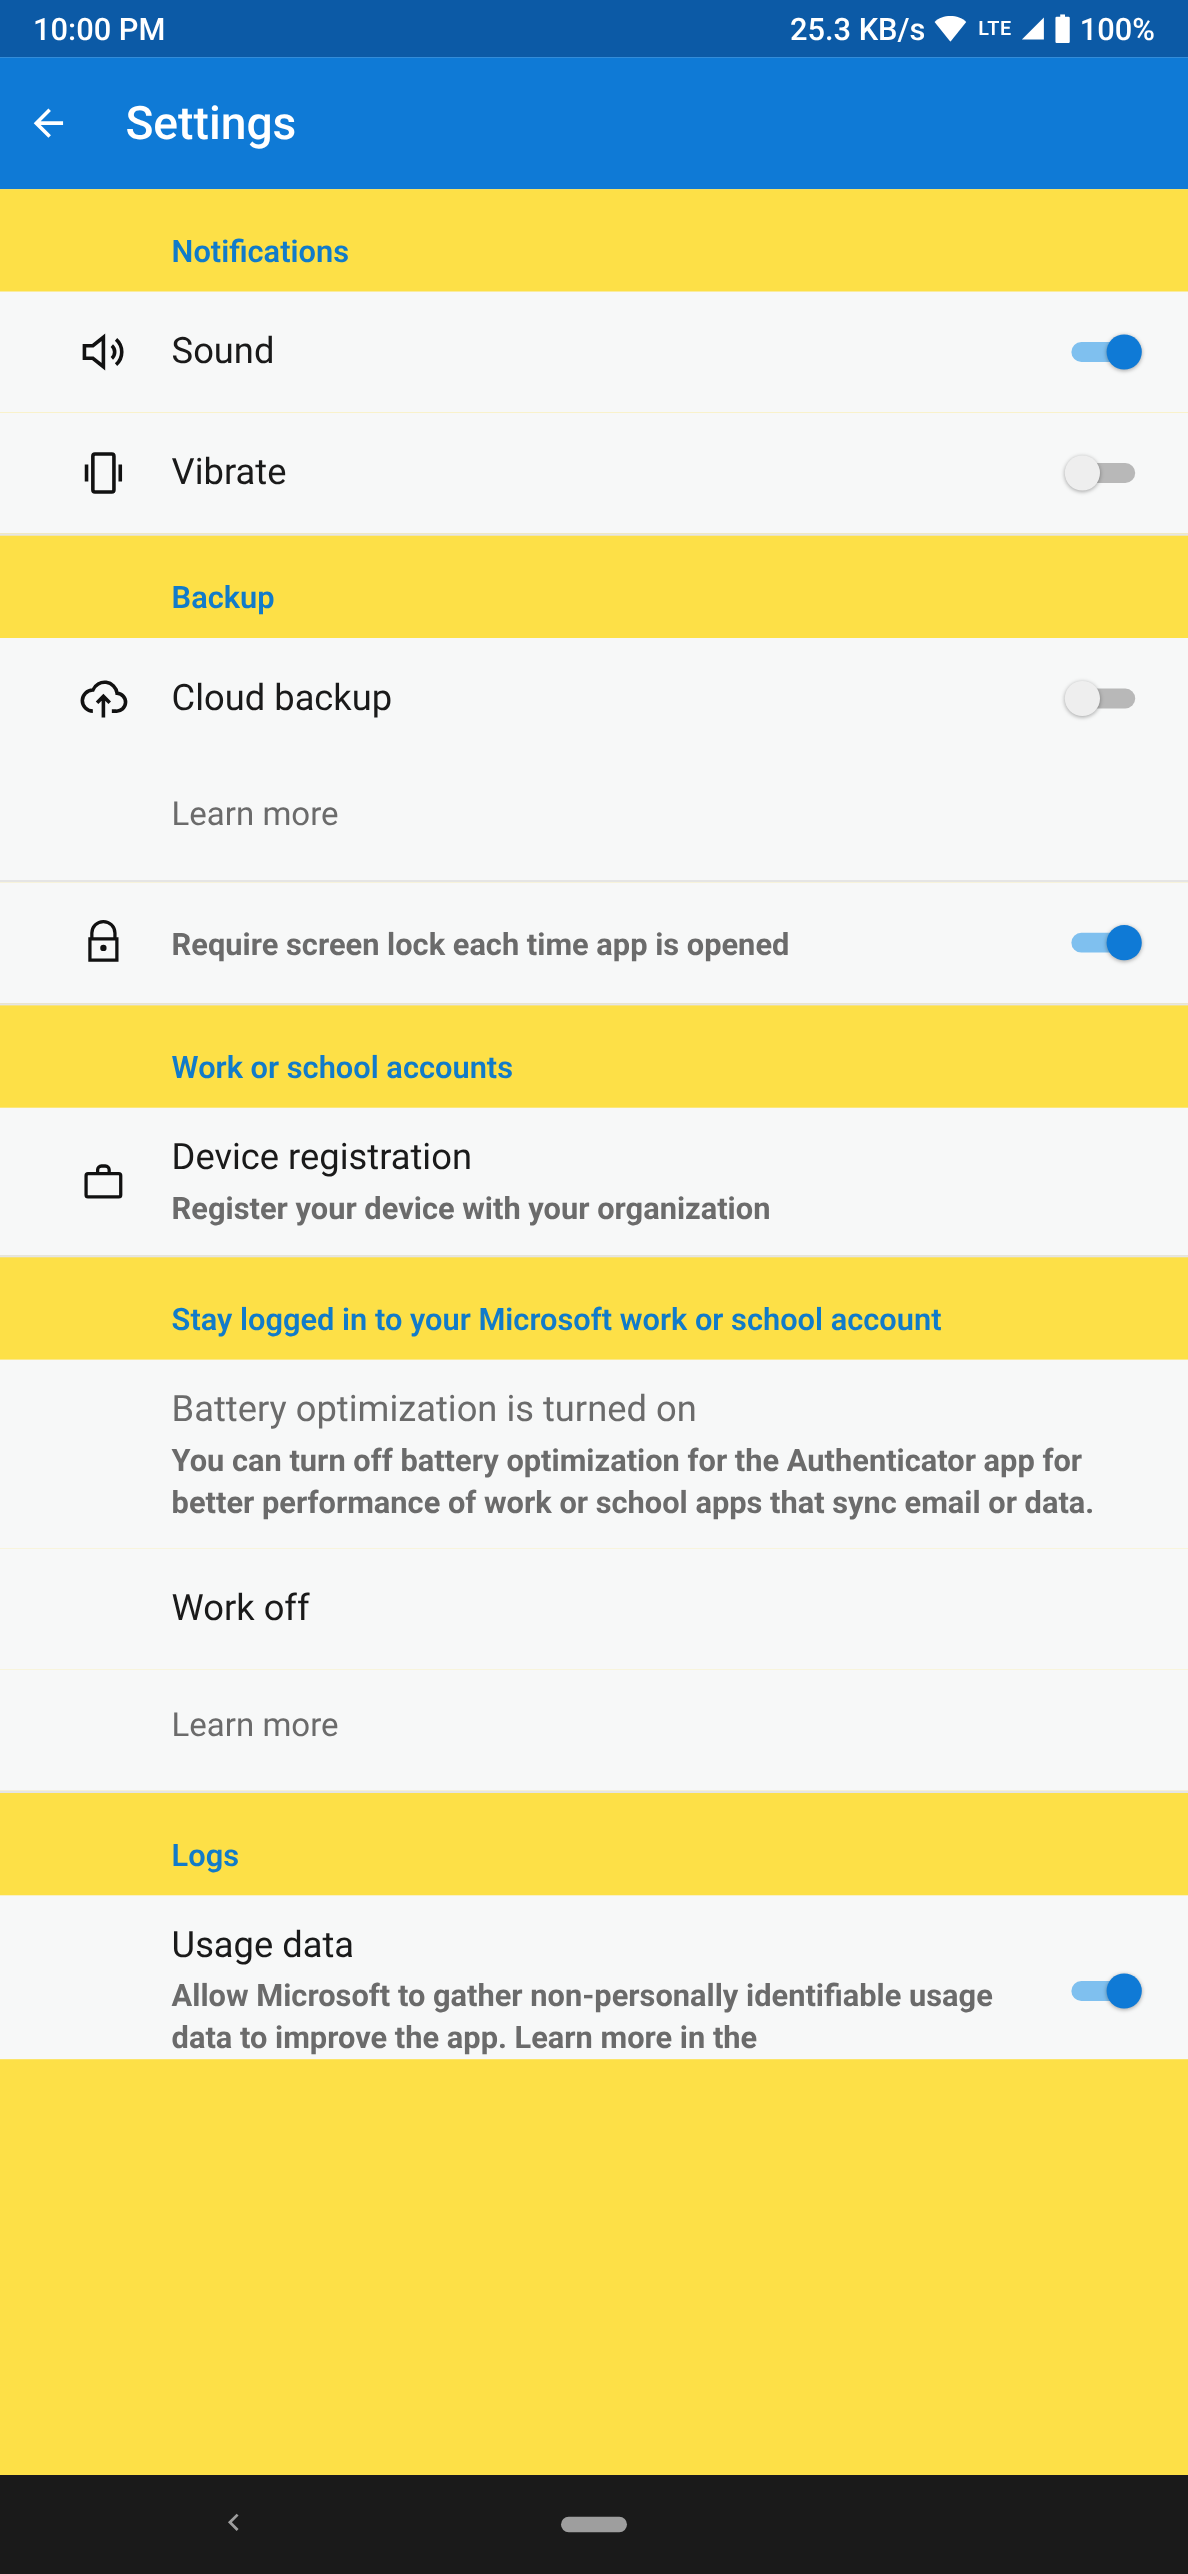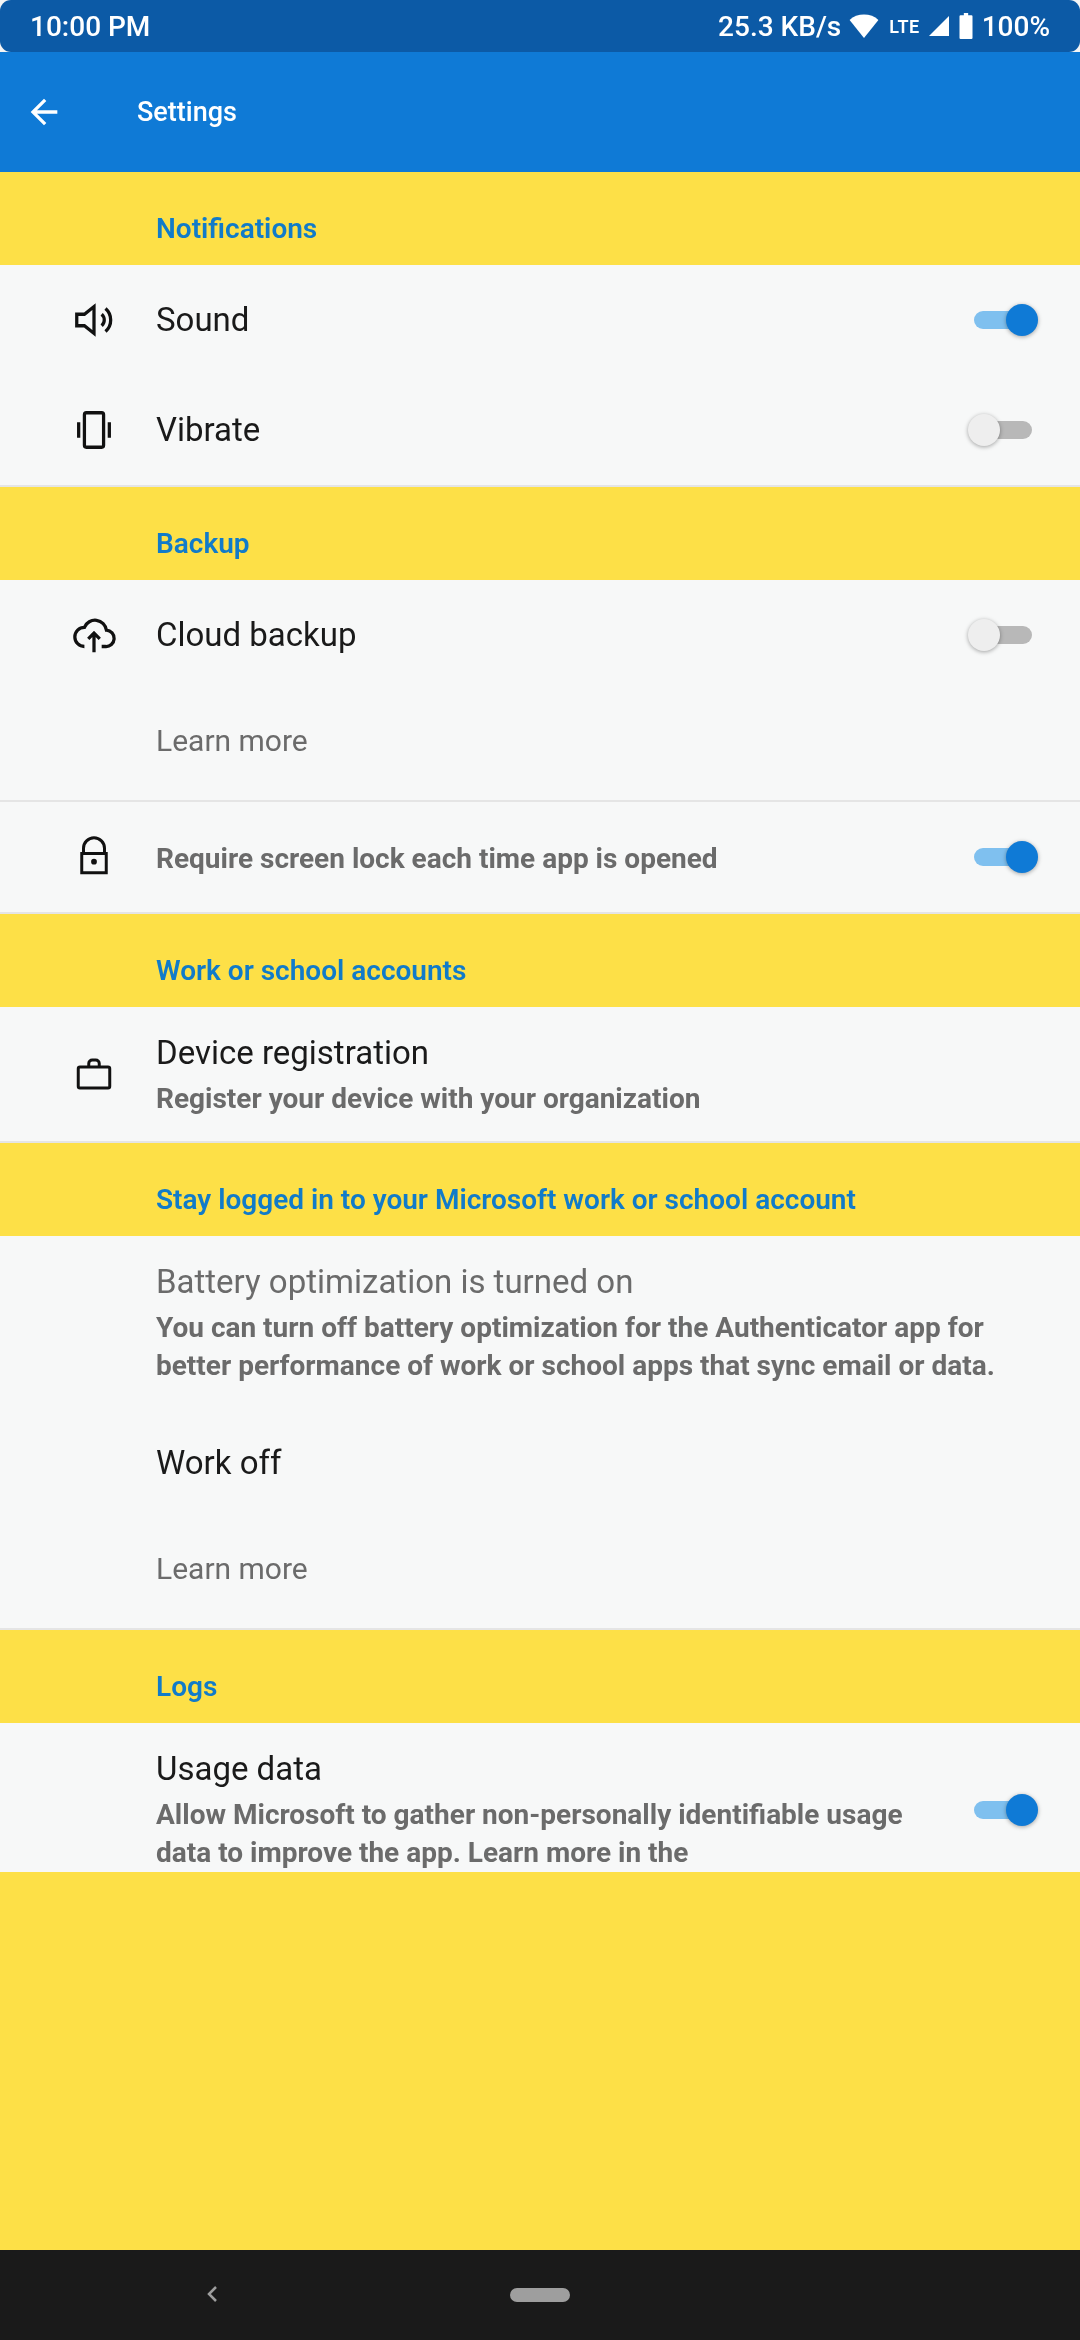--- a/index.html
+++ b/index.html
@@ -8,36 +8,35 @@
   .status-bar {
     height: 52px;
     background: #0c5aa6;
     color: #fff;
     display: flex;
     align-items: center;
     justify-content: space-between;
     padding: 4px 30px;
     font-size: 28px;
     font-weight: 500;
-    border-radius: 11px;
   }
   .status-right { display: flex; align-items: center; gap: 8px; }
   .status-icons { display: flex; align-items: center; gap: 6px; }
   .lte { font-size: 18px; font-weight: 600; letter-spacing: 0.5px; margin-left: 4px; }
   
   .app-bar {
     height: 120px;
     background: #0f7ad6;
     color: #fff;
     display: flex;
     align-items: center;
     padding: 0 24px;
   }
   .back-btn { width: 90px; display:flex; align-items:center; }
-  .app-title { font-size: 27px; font-weight: 500; margin-left: 23px; }
+  .app-title { font-size: 42px; font-weight: 500; }
   
   .content {
     background: #fde047;
     height: calc(2340px - 52px - 120px - 90px);
     overflow: hidden;
   }
   
   .section-header {
     color: #117bc9;
     font-size: 28px;

